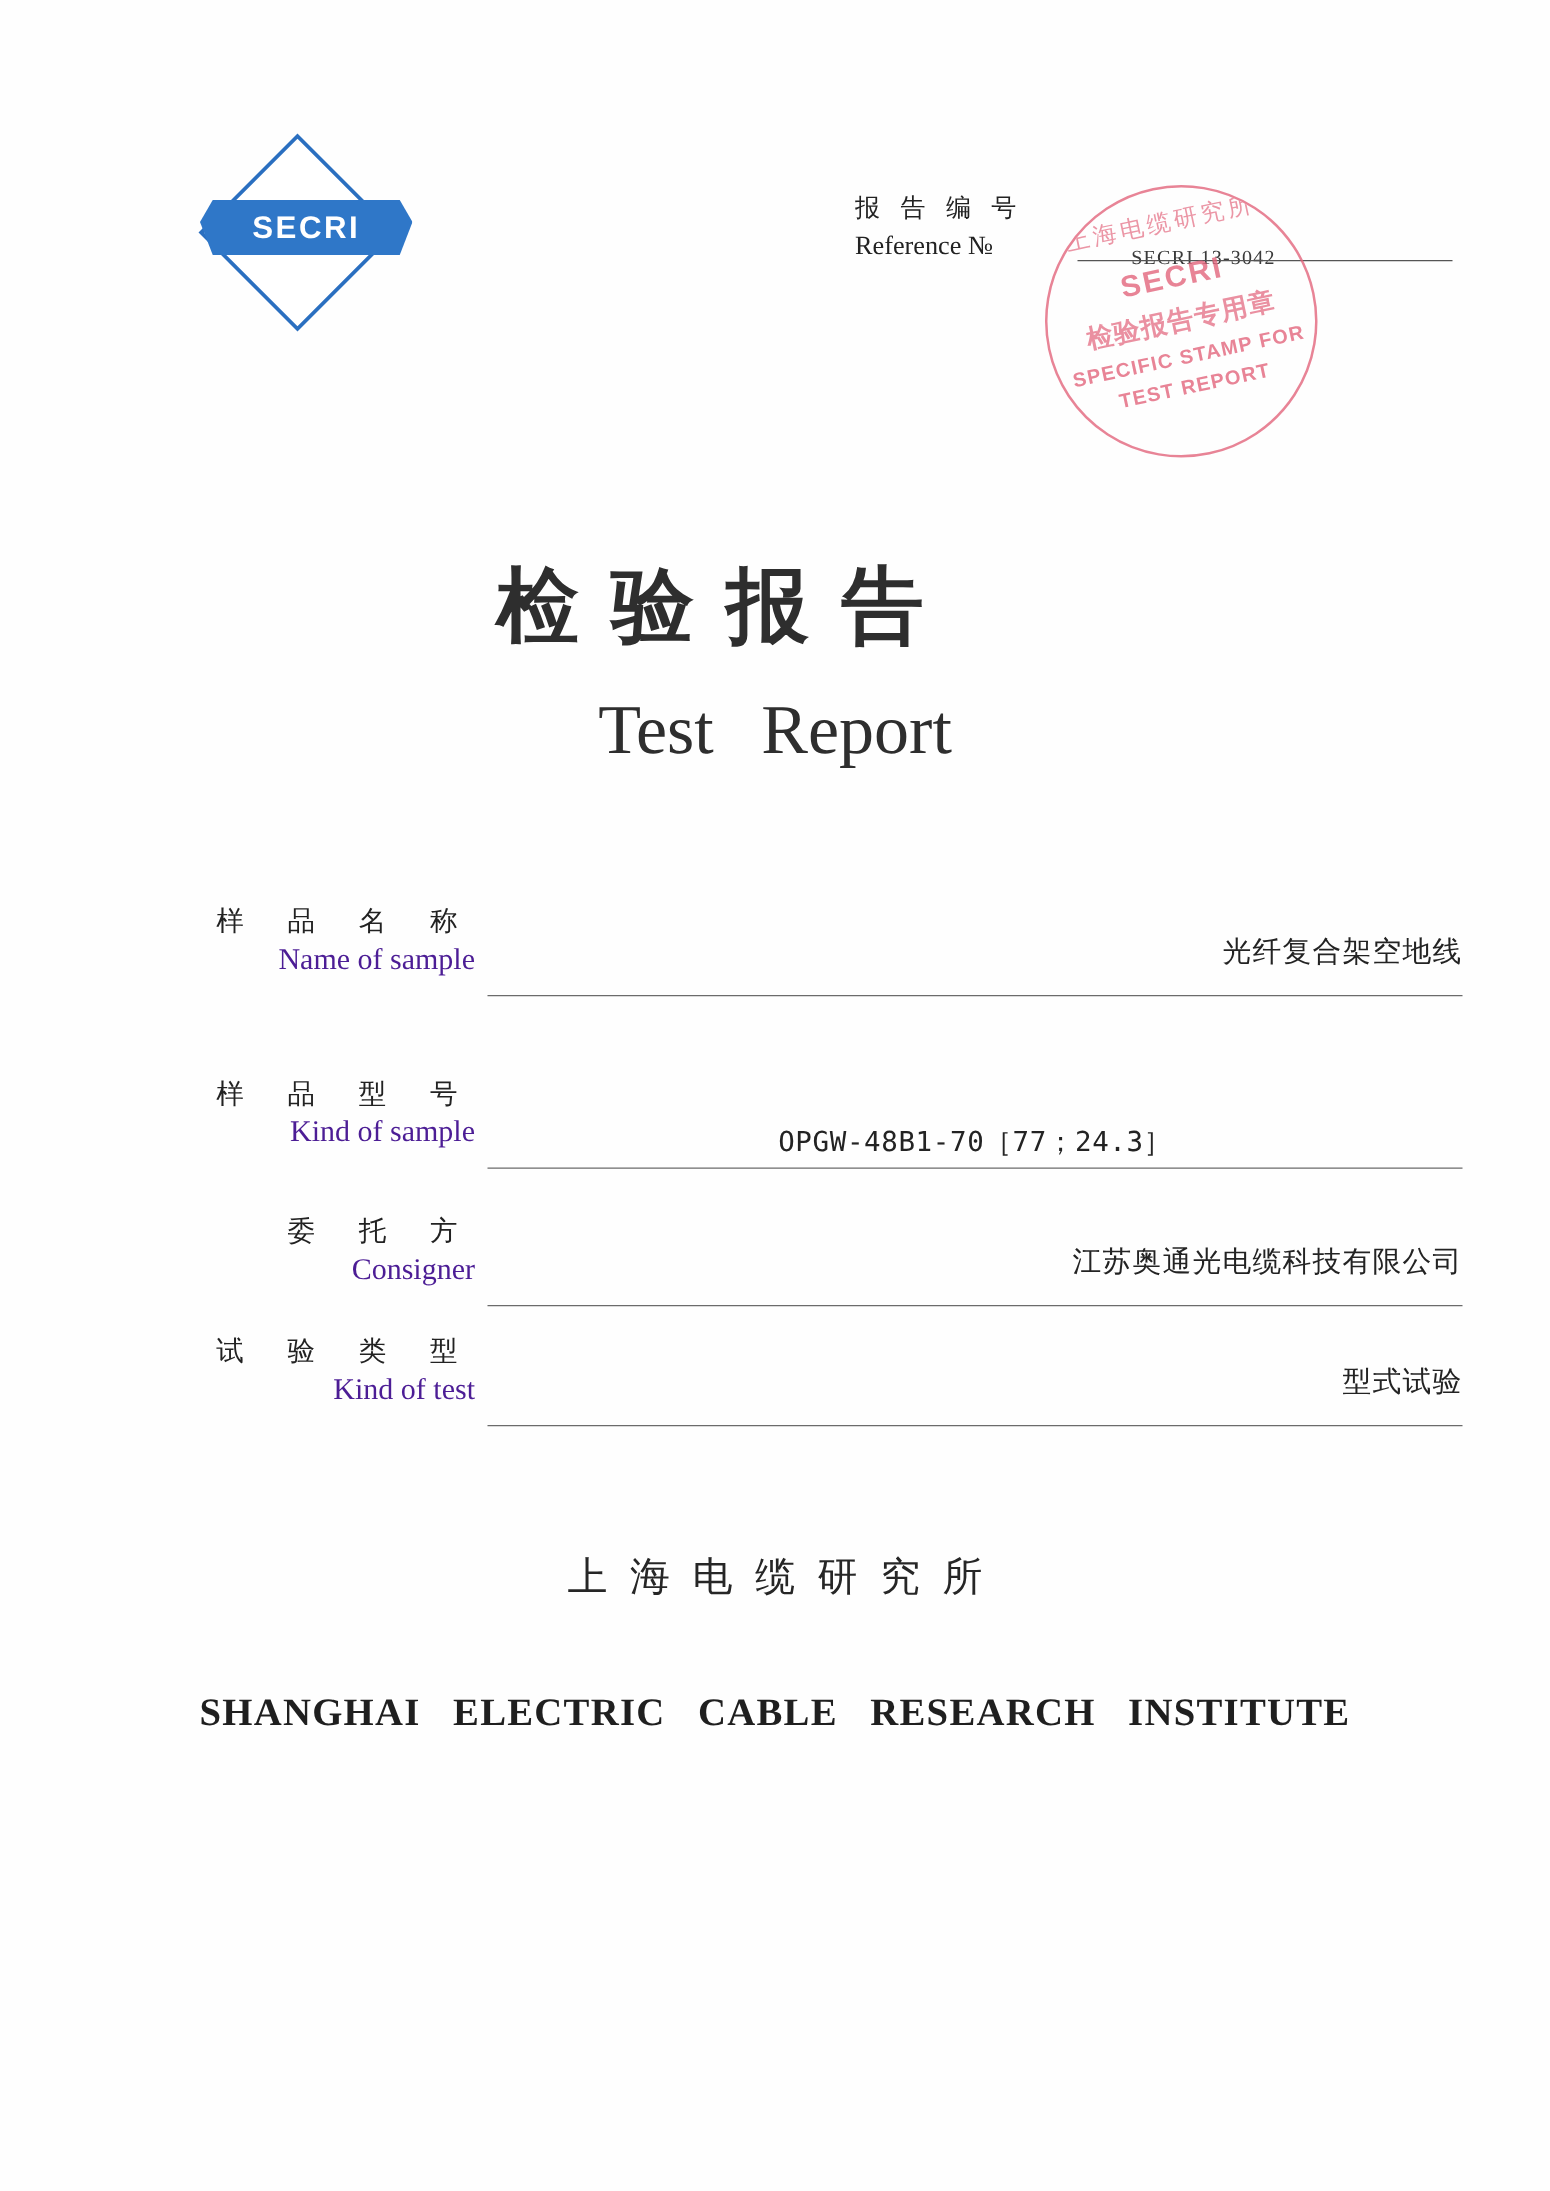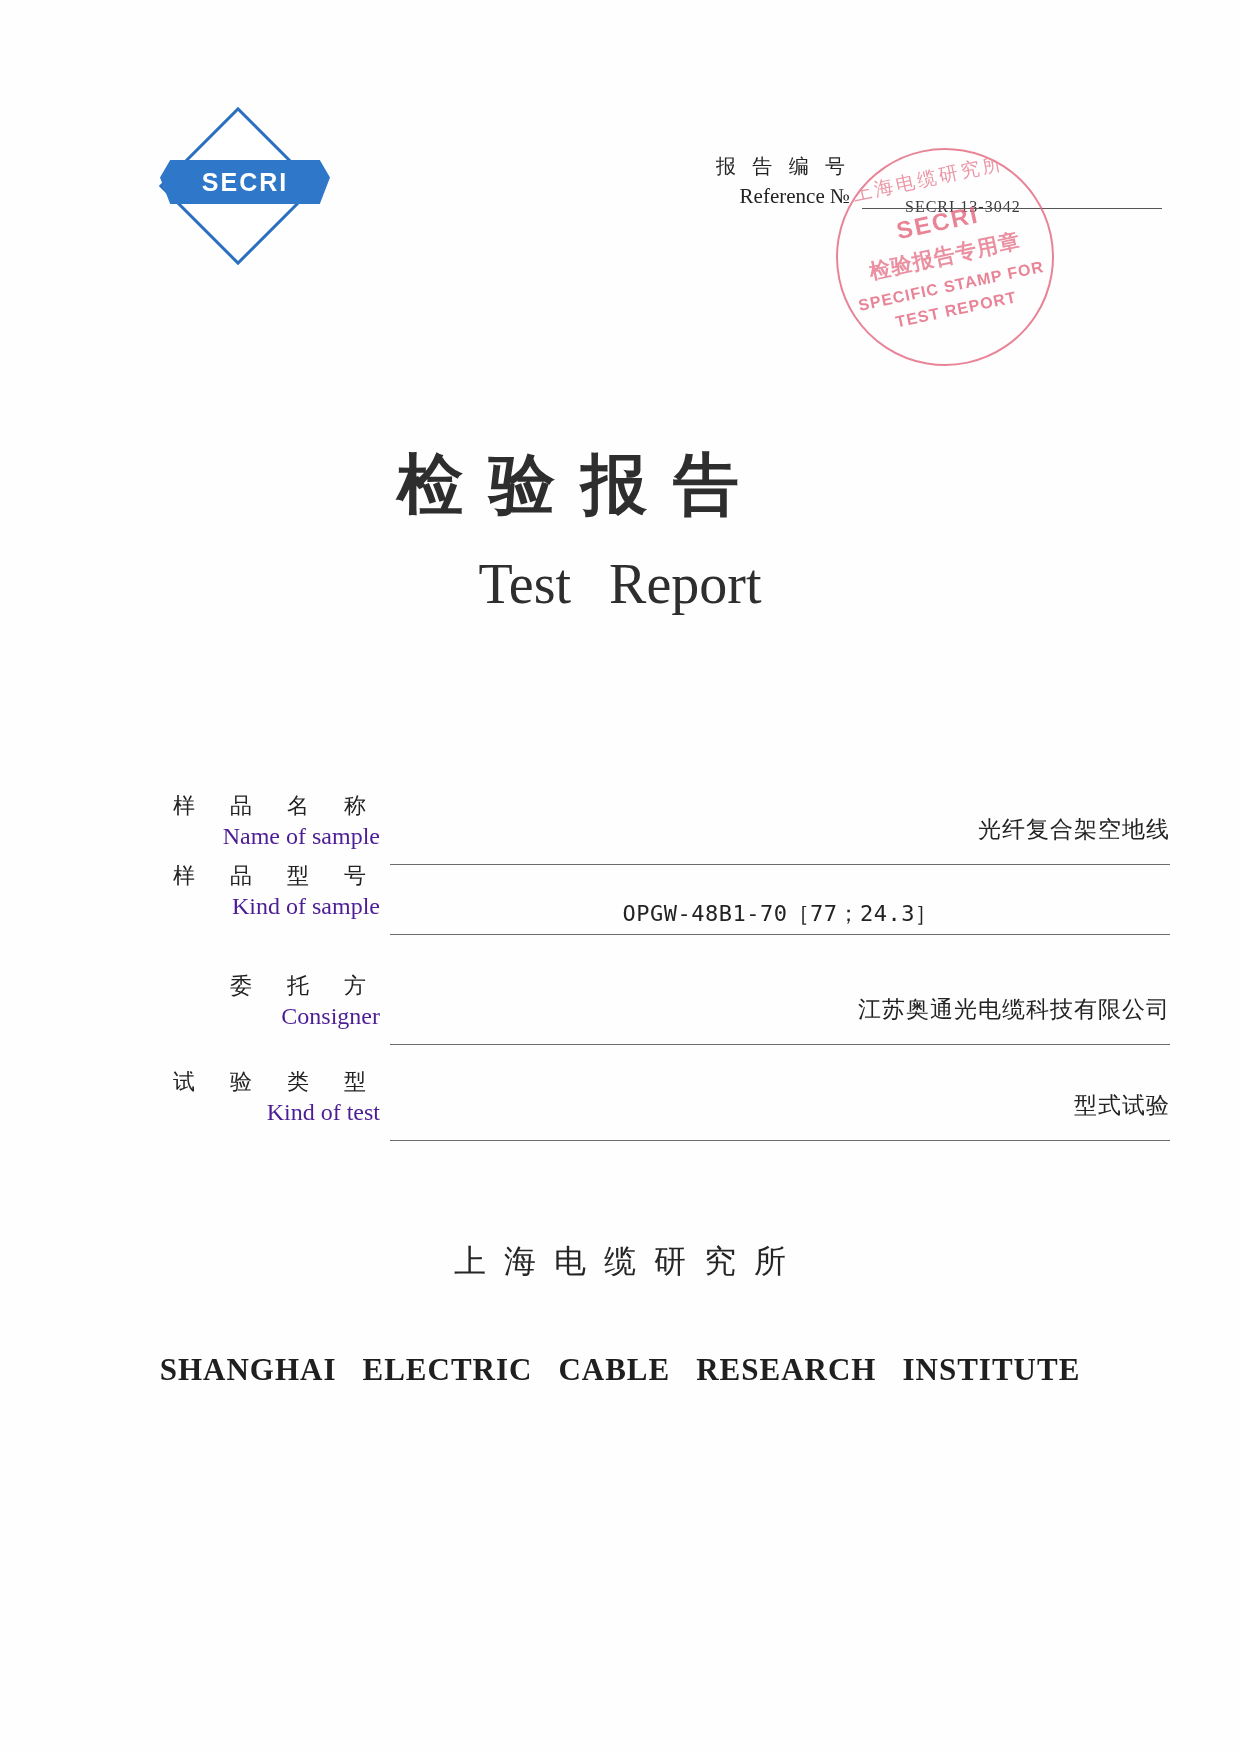--- a/index.html
+++ b/index.html
@@ -62,24 +62,24 @@
     color: #ffffff;
     font-family: "Liberation Sans", sans-serif;
     font-weight: bold;
     font-size: 25px;
     letter-spacing: 2px;
   }
 
   
   .ref-label {
     position: absolute;
-    left: 660px;
+    left: 684px;
     top: 152px;
     width: 190px;
-    text-align: right;
+    text-align: left;
     line-height: 1.45;
   }
   .ref-label .cn {
     font-family: "DejaVu Sans", sans-serif;
     font-size: 20px;
     letter-spacing: 5px;
     color: #222;
   }
   .ref-label .en {
     font-size: 21px;
@@ -300,21 +300,21 @@
     <div class="mid-cn">检验报告专用章</div>
     <div class="en1">SPECIFIC STAMP FOR</div>
     <div class="en2">TEST REPORT</div>
   </div>
 
   <div class="title-cn">检验报告</div>
   <div class="title-en">
     <span>Test</span><span class="gap"></span><span>Report</span>
   </div>
 
-  <div class="field" style="top:792px;">
+  <div class="field" style="top:724px;">
     <div class="labels">
       <span class="lab-cn">样 品 名 称</span>
       <span class="lab-en">Name of sample</span>
     </div>
     <div class="value cn">光纤复合架空地线</div>
     <div class="rule"></div>
   </div>
 
   <div class="field" style="top:862px;">
     <div class="labels">

